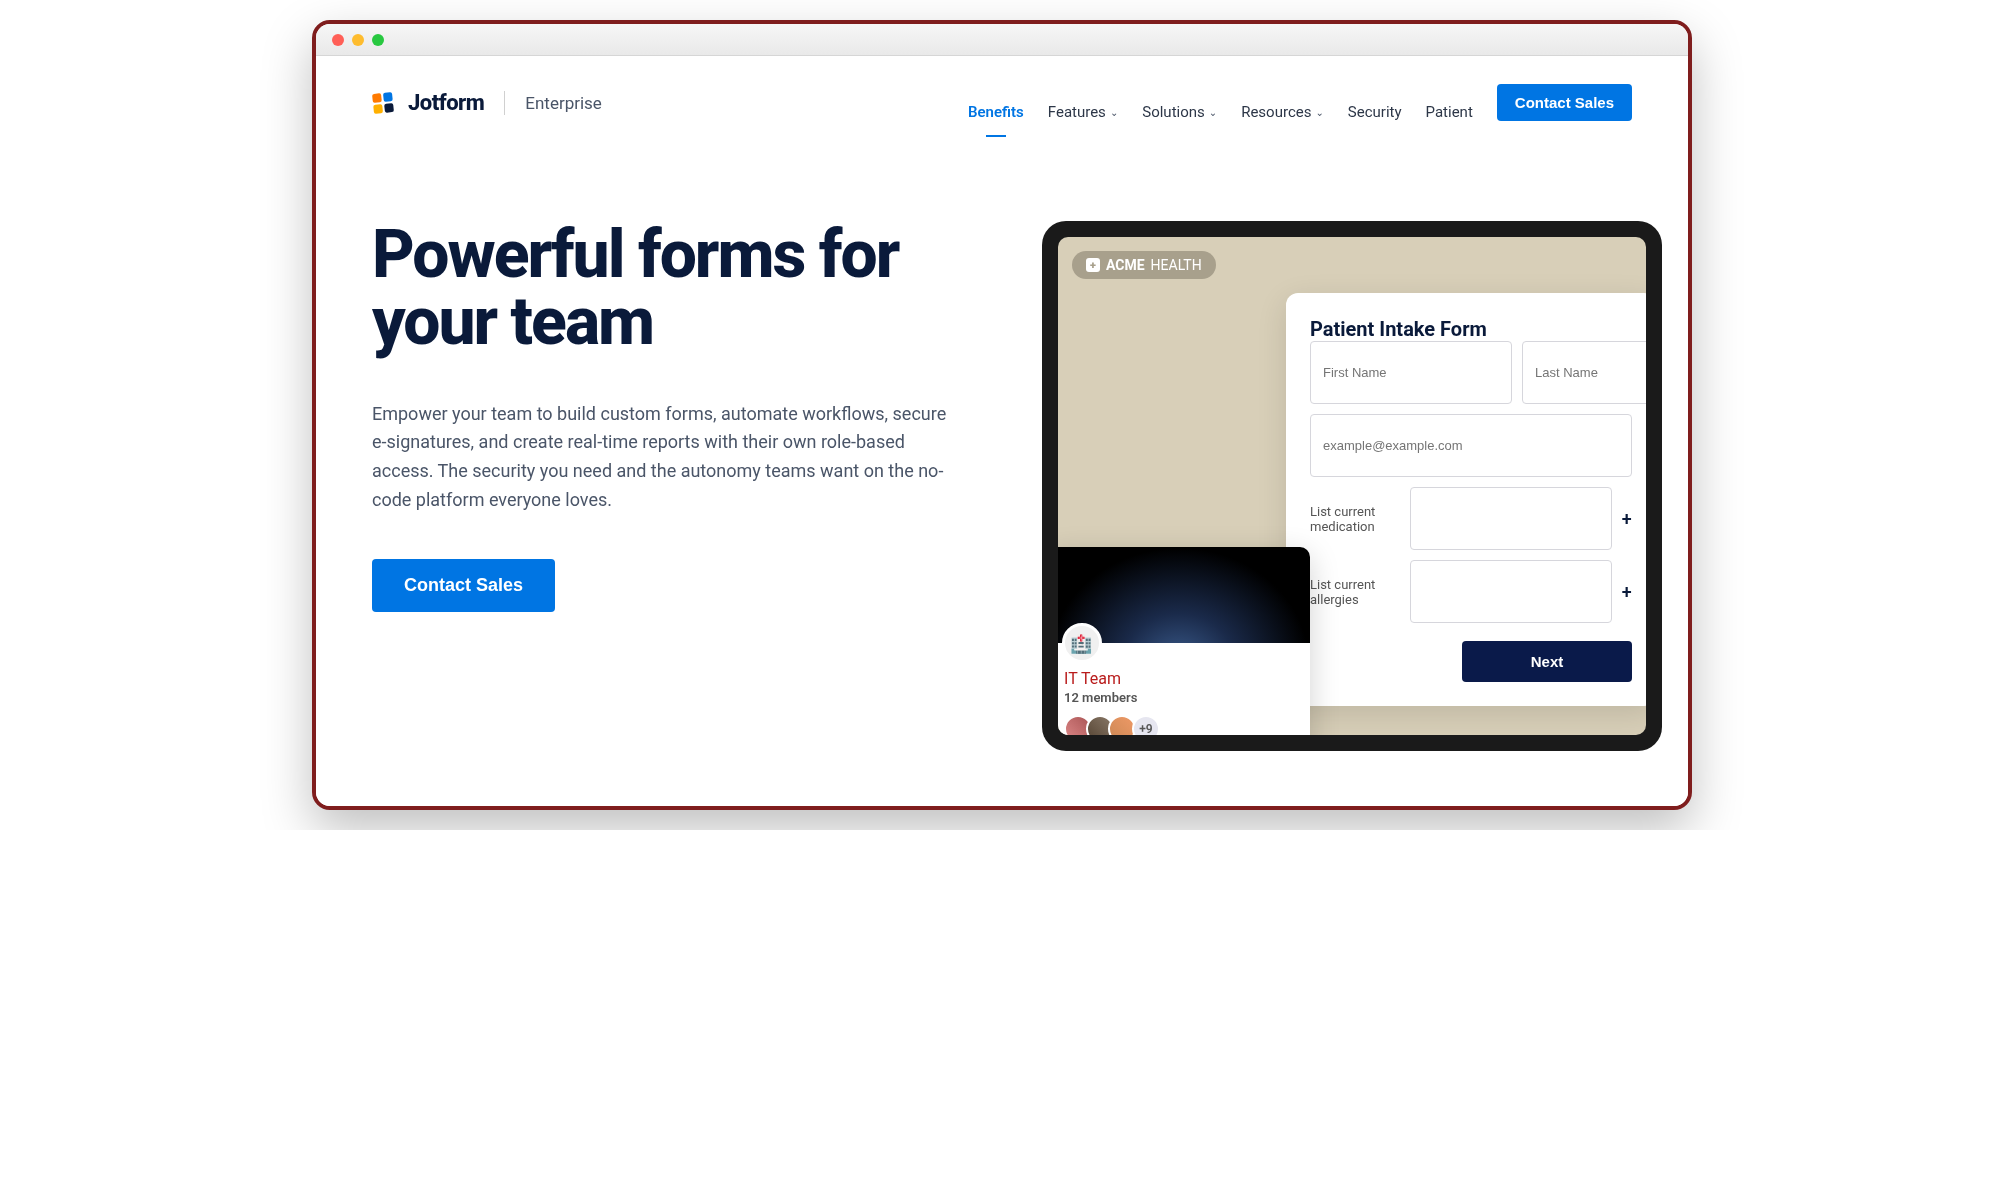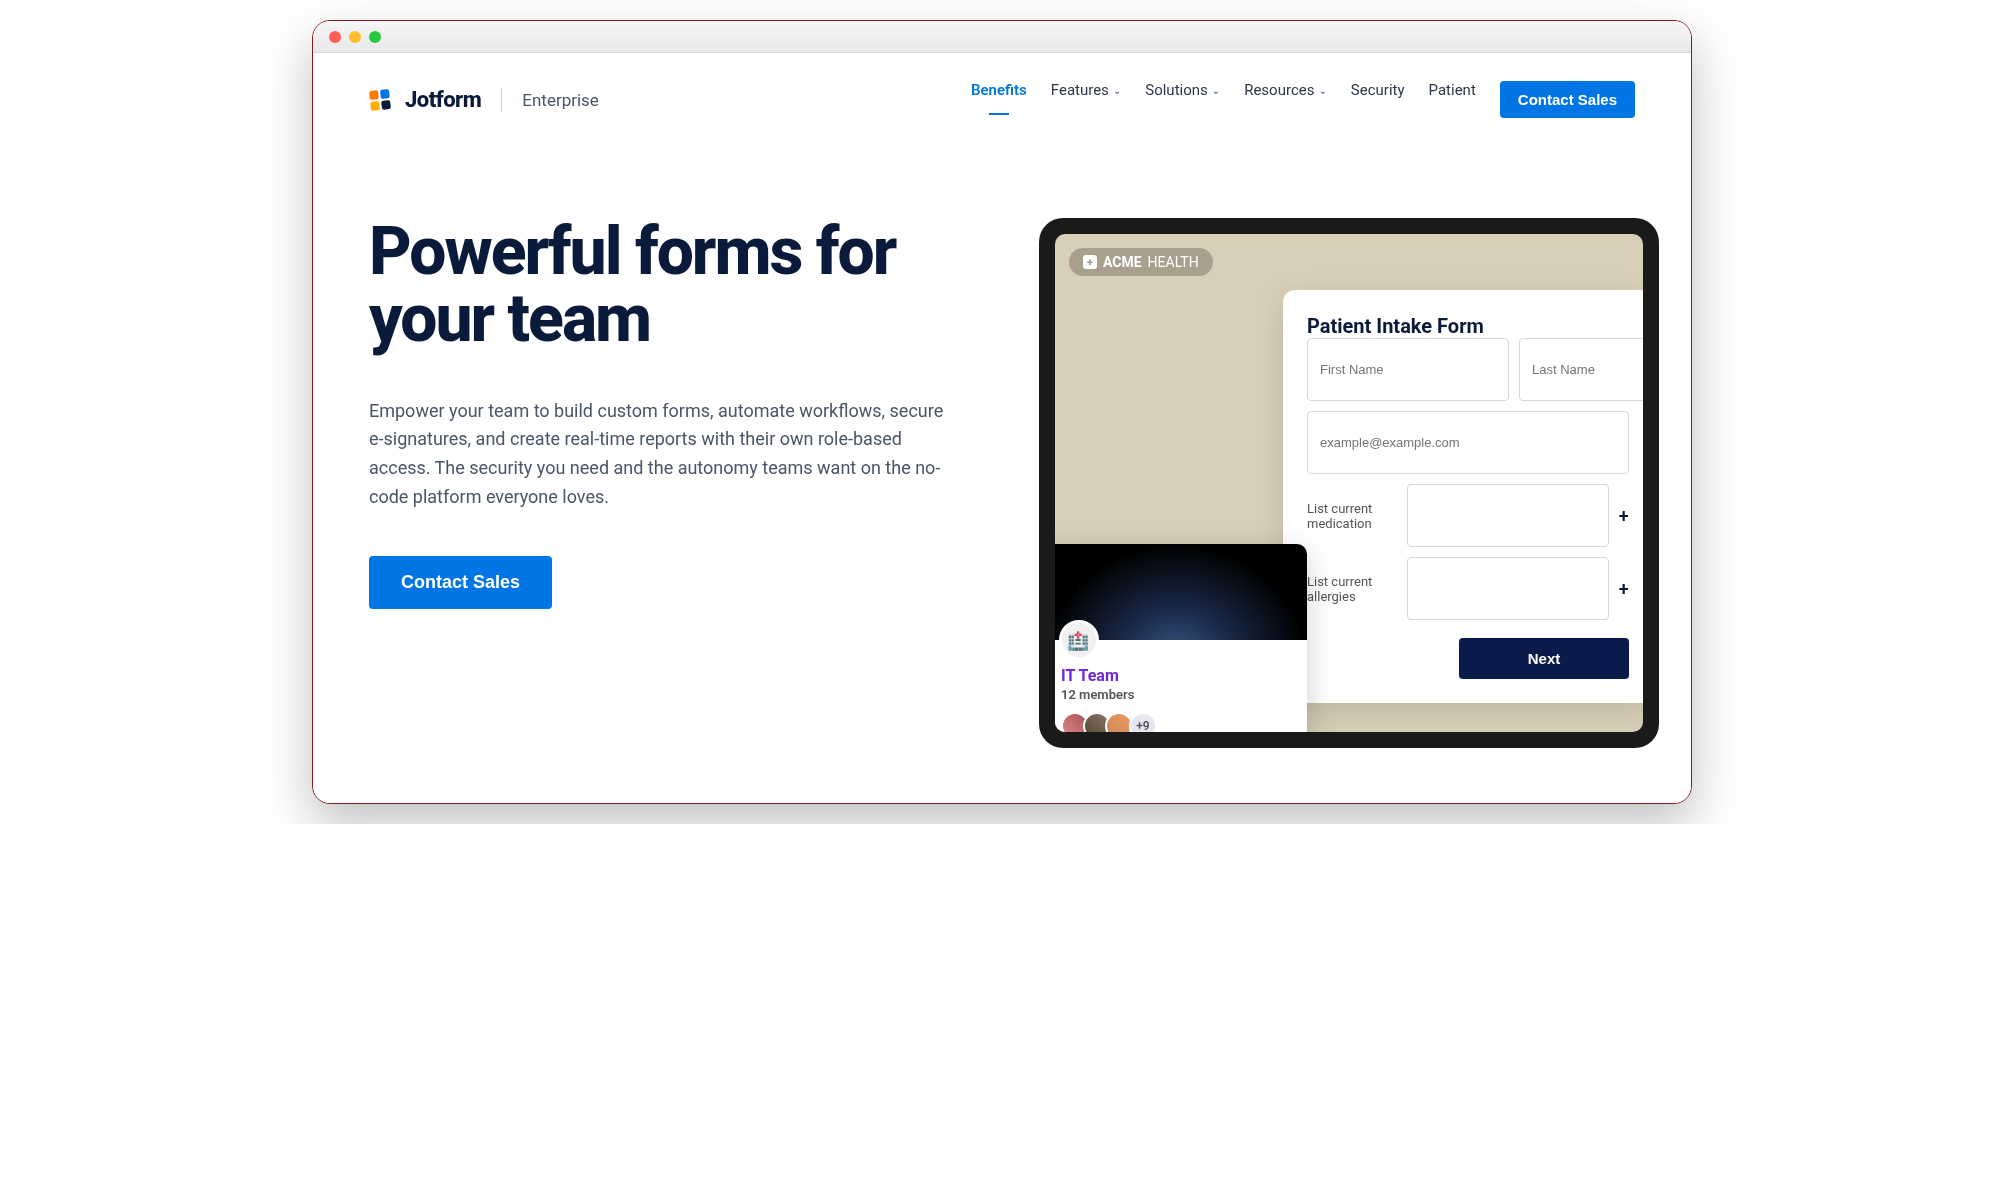--- a/index.html
+++ b/index.html
@@ -9,21 +9,21 @@
   display: flex;
   justify-content: center;
   align-items: flex-start;
   padding: 20px;
 }
 .window {
   width: 1380px;
   background: #fff;
   border-radius: 18px;
   box-shadow: 0 20px 50px rgba(0,0,0,0.25);
-  border: 1px solid #7f1d1d;
+  border: 4px solid #7f1d1d;
   overflow: hidden;
 }
 .title-bar {
   height: 32px;
   background: linear-gradient(#f6f6f6, #e9e9e9);
   border-bottom: 1px solid #d6d6d6;
   display: flex;
   align-items: center;
   padding-left: 16px;
   gap: 8px;
@@ -44,21 +44,21 @@
   width: 22px; height: 22px;
   display:flex; flex-wrap:wrap; transform: rotate(-6deg);
 }
 .logo-mark span { width:9px; height:9px; border-radius:2px; margin:1px; }
 .lm1 { background:#ff7a00; } .lm2 { background:#0075e3; }
 .lm3 { background:#ffb000; } .lm4 { background:#0a1a3a; }
 .brand { font-weight:800; font-size:22px; color:#0a1a3a; letter-spacing:-0.5px; }
 .divider { width:1px; height:24px; background:#d0d0d0; margin:0 6px; }
 .sub-brand { font-size:17px; color:#4a5568; }
 
-.nav-right { display:flex; align-items:flex-start; gap: 24px; }
+.nav-right { display:flex; align-items:flex-end; gap: 24px; }
 .nav-item {
   font-size:15px; color:#2d3748; display:flex; align-items:center; gap:4px;
   cursor:pointer; position:relative;
 }
 .nav-item.active { color:#0075e3; font-weight:600; }
 .nav-item.active::after {
   content:""; position:absolute; bottom:-16px; left:50%; transform:translateX(-50%);
   width:20px; height:2px; background:#0075e3;
 }
 .chev { font-size:10px; color:#4a5568; }
@@ -130,21 +130,21 @@
 .team-img {
   height:96px; background: radial-gradient(ellipse at 50% 120%, #3a5a8a 0%, #1a2a4a 30%, #000 70%);
   position:relative;
 }
 .team-icon {
   position:absolute; bottom:-20px; left:14px; width:40px; height:40px;
   background:#f0f0f0; border:3px solid #fff; border-radius:50%;
   display:flex; align-items:center; justify-content:center; font-size:18px;
 }
 .team-body { padding:26px 16px 16px 16px; }
-.team-name { font-weight:700; font-size:16px; color:#6d28d9; }
+.team-name { font-weight:400; font-size:16px; color:#b91c1c; }
 .team-members { font-size:13px; color:#555; font-weight:600; margin-top:2px; }
 .avatars { display:flex; margin-top:10px; }
 .avatar {
   width:28px; height:28px; border-radius:50%; border:2px solid #fff;
   margin-left:-6px;
 }
 .avatar:first-child { margin-left:0; }
 .av1 { background: linear-gradient(45deg,#d88,#a55); }
 .av2 { background: linear-gradient(45deg,#543,#876); }
 .av3 { background: linear-gradient(45deg,#c85,#e96); }

